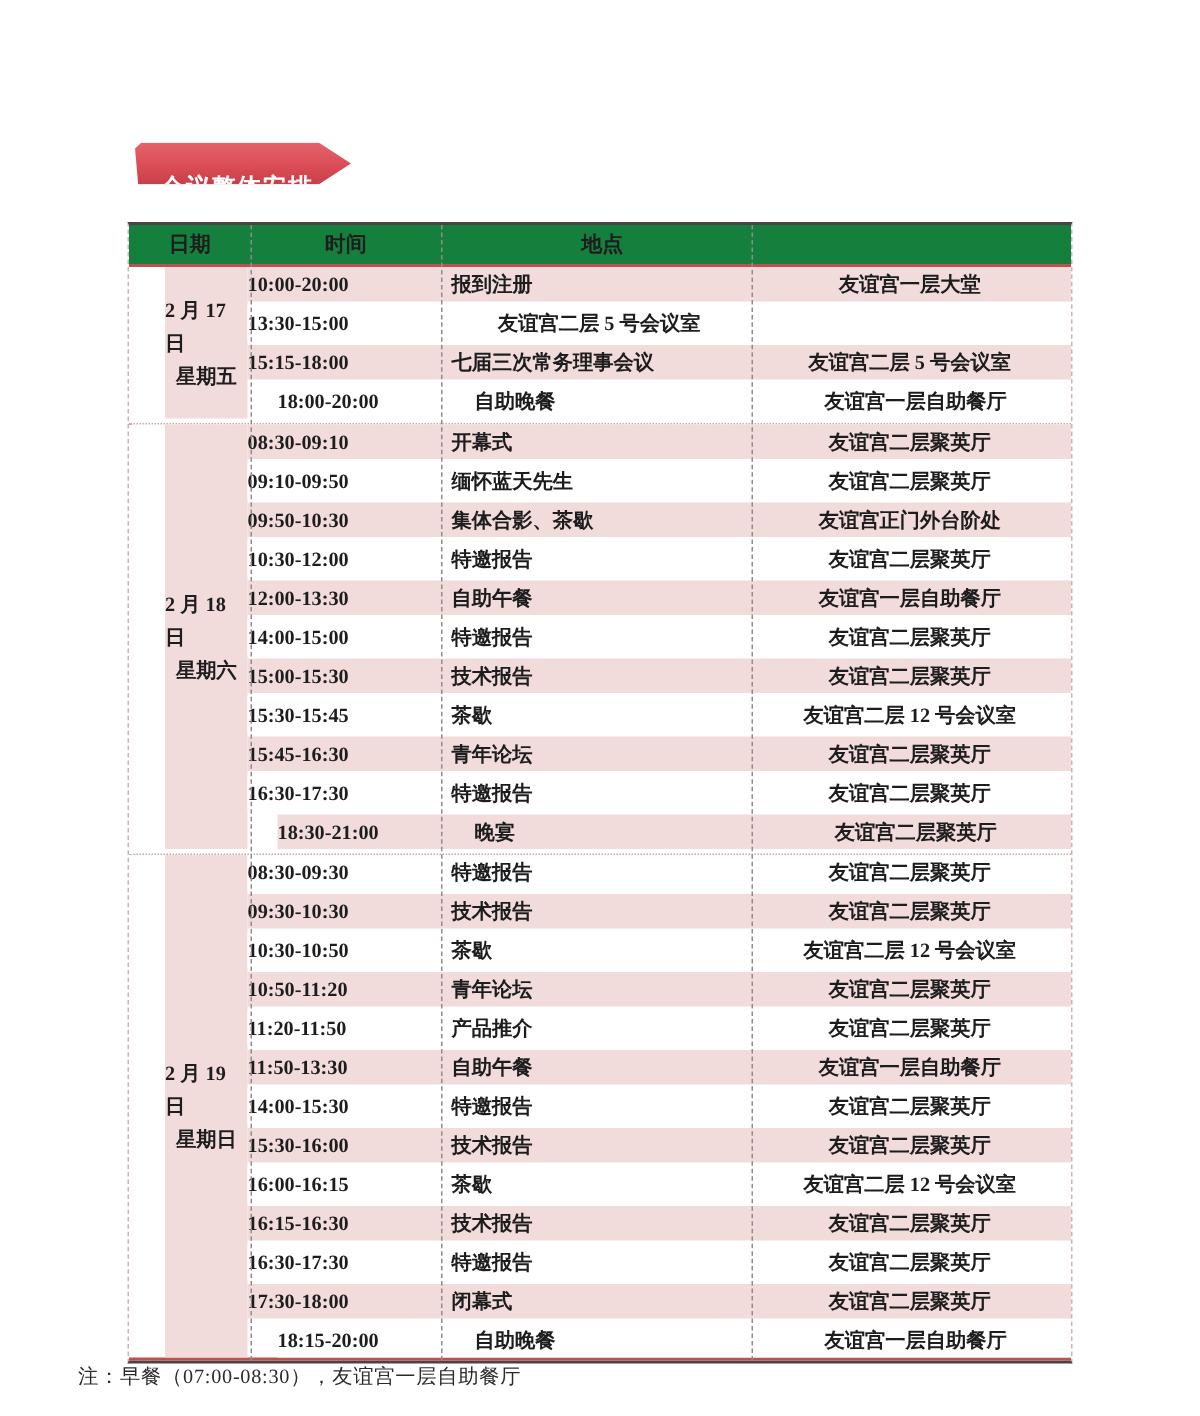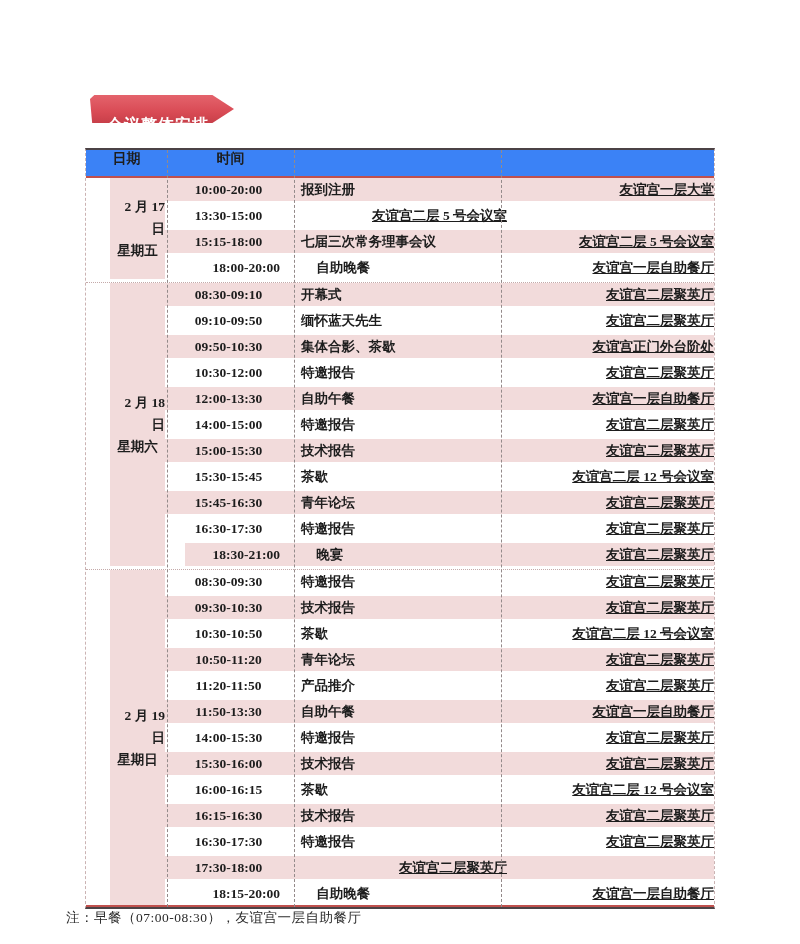--- a/index.html
+++ b/index.html
@@ -25,74 +25,75 @@
   }
   
   .schedule {
     position:absolute; left:85px; top:148px; width:630px;
     border-top:2px solid #4b4245;
     border-bottom:2px solid #4b4245;
     border-left:1px dashed #cbb3b3;
     border-right:1px dashed #cbb3b3;
   }
   .thead {
-    display:flex; height:28px; align-items:flex-start;
+    display:flex; height:28px; align-items:center;
     border-bottom:2px solid var(--rule-red);
-    background:#3b82f6; font-weight:bold; font-size:14px;
+    background:#15803d; font-weight:bold; font-size:14px;
   }
   .thead .hc { text-align:center; }
   .hc.c0 { width:81px; }
   .hc.c1 { width:127px; }
   .hc.c2 { width:207px; }
   .hc.c3 { width:215px; }
   .tbody { border-bottom:2px solid var(--rule-red); position:relative; }
   .group { display:flex; margin-bottom:3px; }
   .group.last { margin-bottom:0; }
   .group { border-top:1px dotted #c4a9a9; margin-top:0; }
   .group.first { border-top:none; }
   .date-cell {
     width:81px; background:var(--pink);
     display:flex; flex-direction:column; justify-content:center; align-items:center;
-    font-weight:bold; font-size:13.5px; line-height:22px; text-align:right;margin-left:24px;
+    font-weight:bold; font-size:13.5px; line-height:22px; text-align:left;margin-left:24px;
   }
   .rows { width:549px; display:flex; flex-direction:column; }
   .row { display:flex; height:23px; margin-bottom:3px; align-items:center; }
   .row:last-child { margin-bottom:0;margin-left:20px; }
   .row + .row { border-top:0; }
   .row.pink { background:var(--pink); }
   .row.white { background:#fff; }
   .row .cell { font-weight:bold; font-size:13.5px; line-height:23px; white-space:nowrap; overflow:hidden; }
-  .cell.time { width:127px; text-align:center; }
+  .cell.time { width:127px; }
   .cell.item { width:207px; text-align:left; padding-left:9px; }
-  .cell.loc  { width:215px; text-align:right;text-decoration:underline; }
+  .cell.loc  { width:215px; text-align:center; }
   
   .vline {
     position:absolute; top:0; bottom:0; width:0;
     border-left:1px dashed #948a8a; z-index:5;
   }
   .vline.v0 { left:81px; }
   .vline.v1 { left:208px; }
   .vline.v2 { left:415px; }
   
   .footnote {
-    position:absolute; left:66px; top:909px;
+    position:absolute; left:52px; top:909px;
     font-size:13.5px; color:#2a2a2a; letter-spacing:0.5px;
   }
 </style>
 </head>
 <body>
 
 <div class="badge">
   <span>会议整体安排</span>
 </div>
 
 <div class="schedule">
   <div class="thead">
     <div class="hc c0">日期</div>
     <div class="hc c1">时间</div>
+    <div class="hc c3">地点</div>
   </div>
   <div class="tbody">
       <div class="group first">
         <div class="date-cell">
           <div>2 月 17 日</div>
           <div>星期五</div>
         </div>
         <div class="rows">
           <div class="row pink">
             <div class="cell time">10:00-20:00</div>
@@ -234,20 +235,21 @@
             <div class="cell item">技术报告</div>
             <div class="cell loc">友谊宫二层聚英厅</div>
           </div>
           <div class="row white">
             <div class="cell time">16:30-17:30</div>
             <div class="cell item">特邀报告</div>
             <div class="cell loc">友谊宫二层聚英厅</div>
           </div>
           <div class="row pink">
             <div class="cell time">17:30-18:00</div>
+            <div class="cell item">闭幕式</div>
             <div class="cell loc">友谊宫二层聚英厅</div>
           </div>
           <div class="row white">
             <div class="cell time">18:15-20:00</div>
             <div class="cell item">自助晚餐</div>
             <div class="cell loc">友谊宫一层自助餐厅</div>
           </div>
         </div>
       </div>
     </div>

